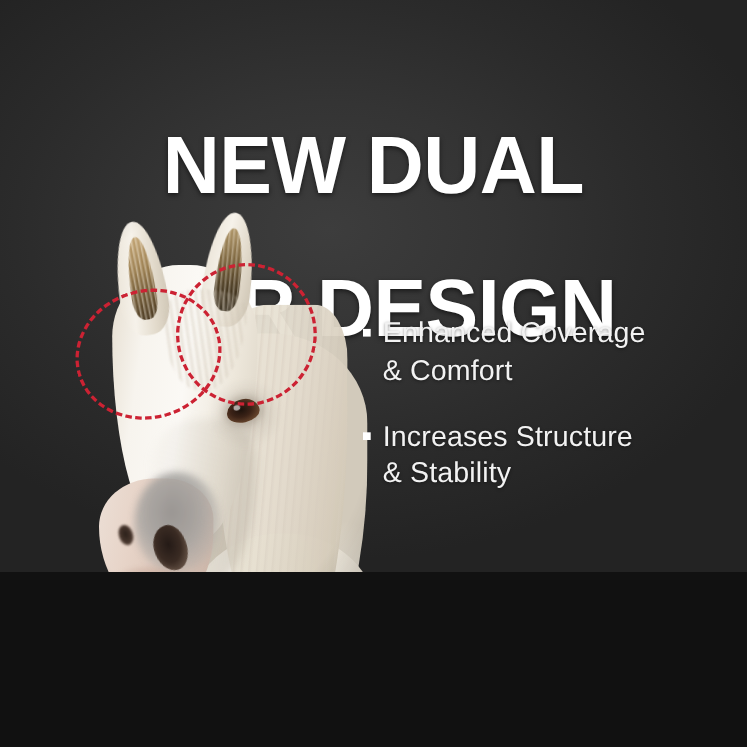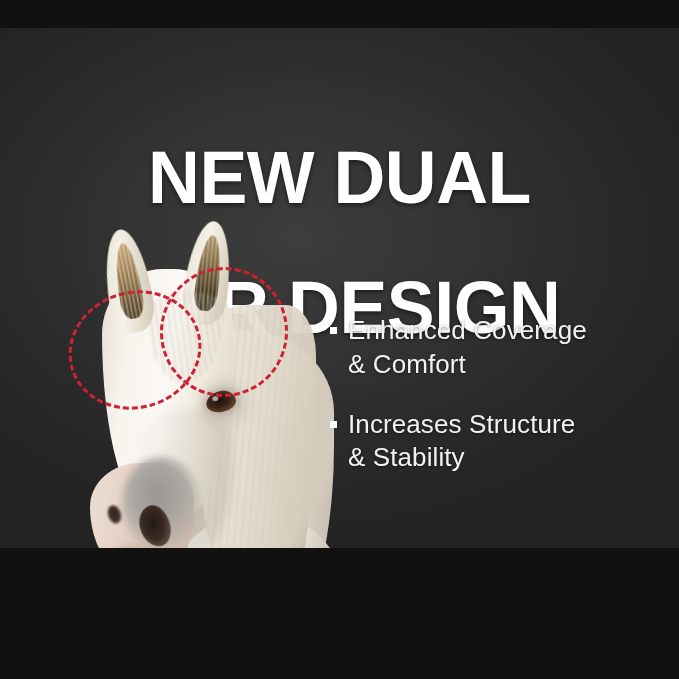--- a/index.html
+++ b/index.html
@@ -10,21 +10,20 @@
 
   #ad {
     position: relative;
     width: 679px;
     height: 520px;
     overflow: hidden;
     font-family: "Liberation Sans", sans-serif;
     background-color: #232323;
     background-image:
       radial-gradient(ellipse 62% 58% at 44% 40%, #3d3d3d 0%, #343434 38%, #2b2b2b 68%, #232323 100%);
-    margin-top: 28px;
   }
 
   
   .headline {
     position: absolute;
     left: 0;
     right: 0;
     top: 52px;
     text-align: center;
     color: #ffffff;

